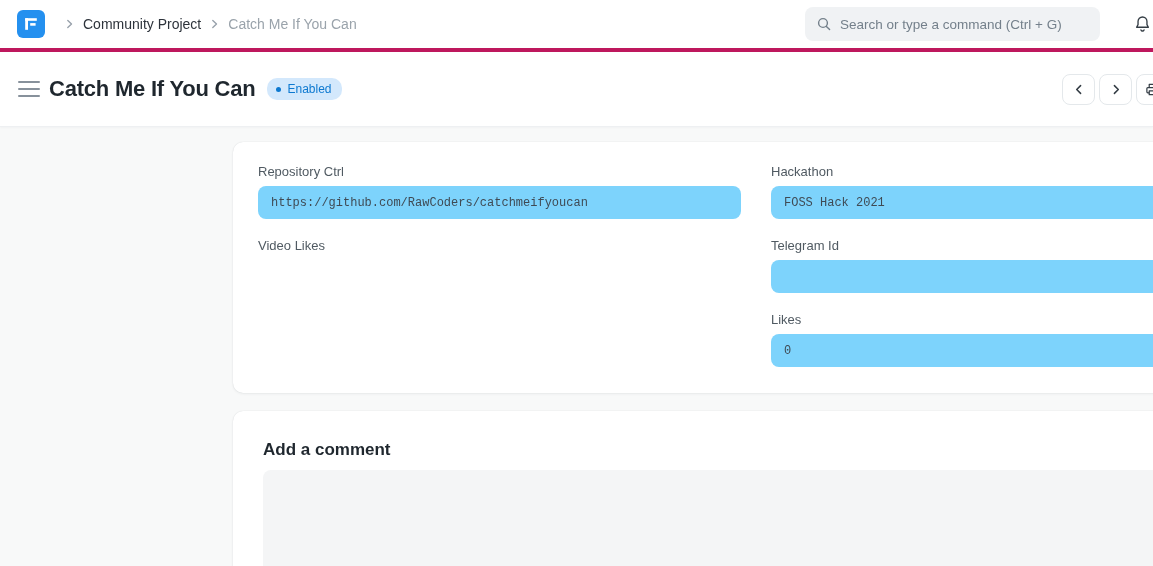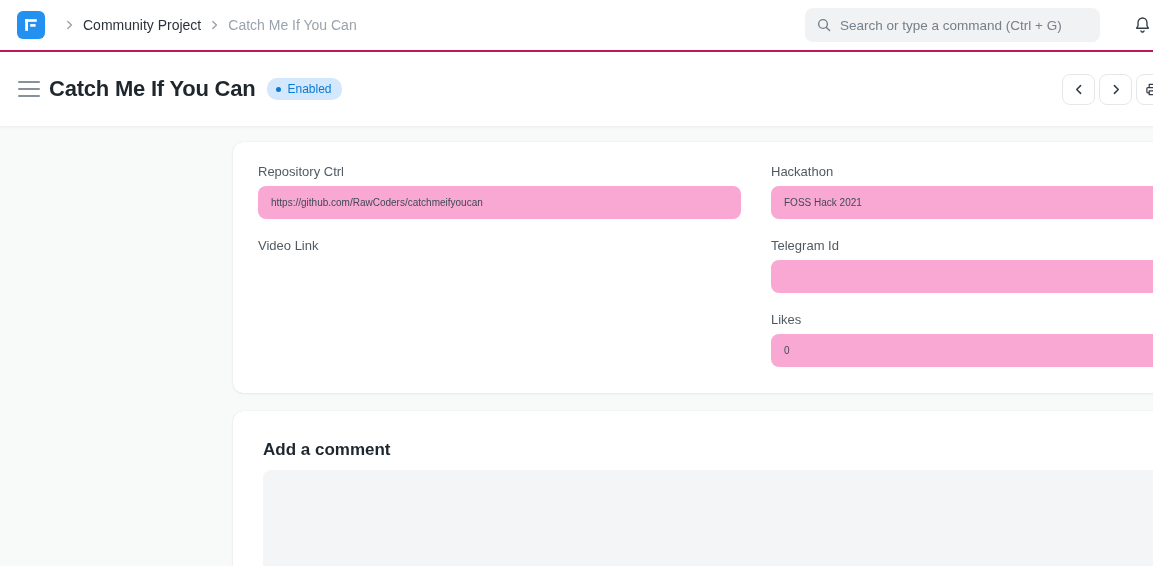--- a/index.html
+++ b/index.html
@@ -7,21 +7,21 @@
   body {
     font-family: "Liberation Sans", sans-serif;
     background: #f8f9f9;
     color: #1f272e;
   }
 
   
   .navbar {
     height: 52px;
     background: #ffffff;
-    border-bottom: 2px solid #be185d;
+    border-bottom: 4px solid #be185d;
     display: flex;
     align-items: center;
     padding: 0 0 0 17px;
   }
   .logo {
     width: 28px; height: 28px;
     border-radius: 6px;
     background: #2490ef;
     display: flex; align-items: center; justify-content: center;
     cursor: pointer;
@@ -141,26 +141,26 @@
   .field { margin-bottom: 19px; }
   .field:last-child { margin-bottom: 0; }
   .field-label {
     display: block;
     font-size: 13px;
     color: #505a62;
     margin-bottom: 7px;
   }
   .field-input {
     width: 100%; height: 33px;
-    background: #f9a8d4;
+    background: #7dd3fc;
     border: none; outline: none;
     border-radius: 8px;
     padding: 0 13px;
-    font-family: Liberation Sans, sans-serif;
-    font-size: 10px;
+    font-family: Liberation Mono, monospace;
+    font-size: 12px;
     color: #3f4a54;
   }
 
   .comment-card {
     margin-top: 18px;
     padding: 29px 30px;
     height: 200px; 
   }
   .comment-heading {
     font-size: 17px;
@@ -263,21 +263,21 @@
 
   <div class="card form-card">
     <div class="form-grid">
 
       <div class="form-col">
         <div class="field">
           <label class="field-label">Repository Ctrl</label>
           <input class="field-input" type="text" value="https://github.com/RawCoders/catchmeifyoucan" style="">
         </div>
         <div class="field">
-          <label class="field-label">Video Link</label>
+          <label class="field-label">Video Likes</label>
         </div>
       </div>
 
       <div class="form-col">
         <div class="field">
           <label class="field-label">Hackathon</label>
           <input class="field-input" type="text" value="FOSS Hack 2021" style="">
         </div>
         <div class="field">
           <label class="field-label">Telegram Id</label>

